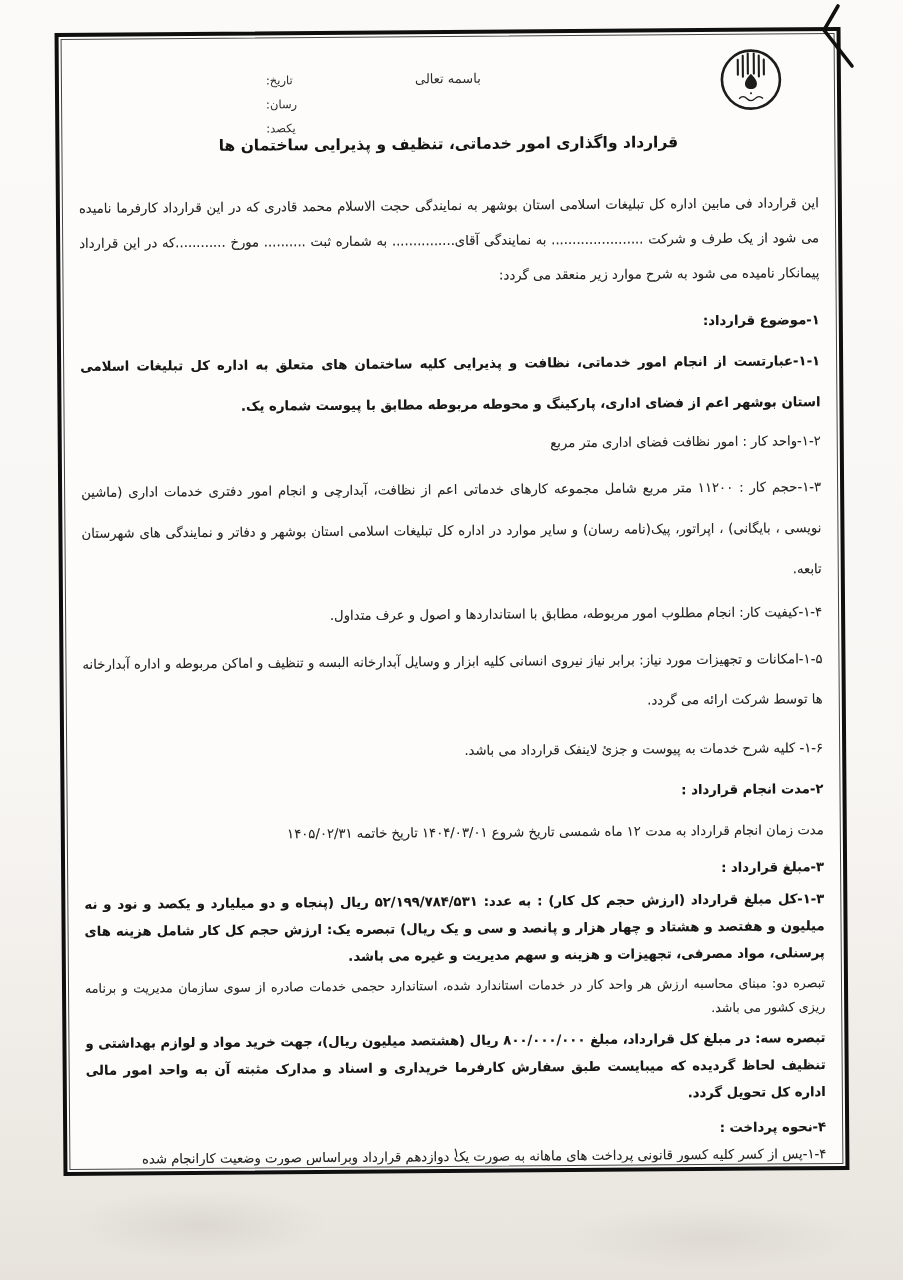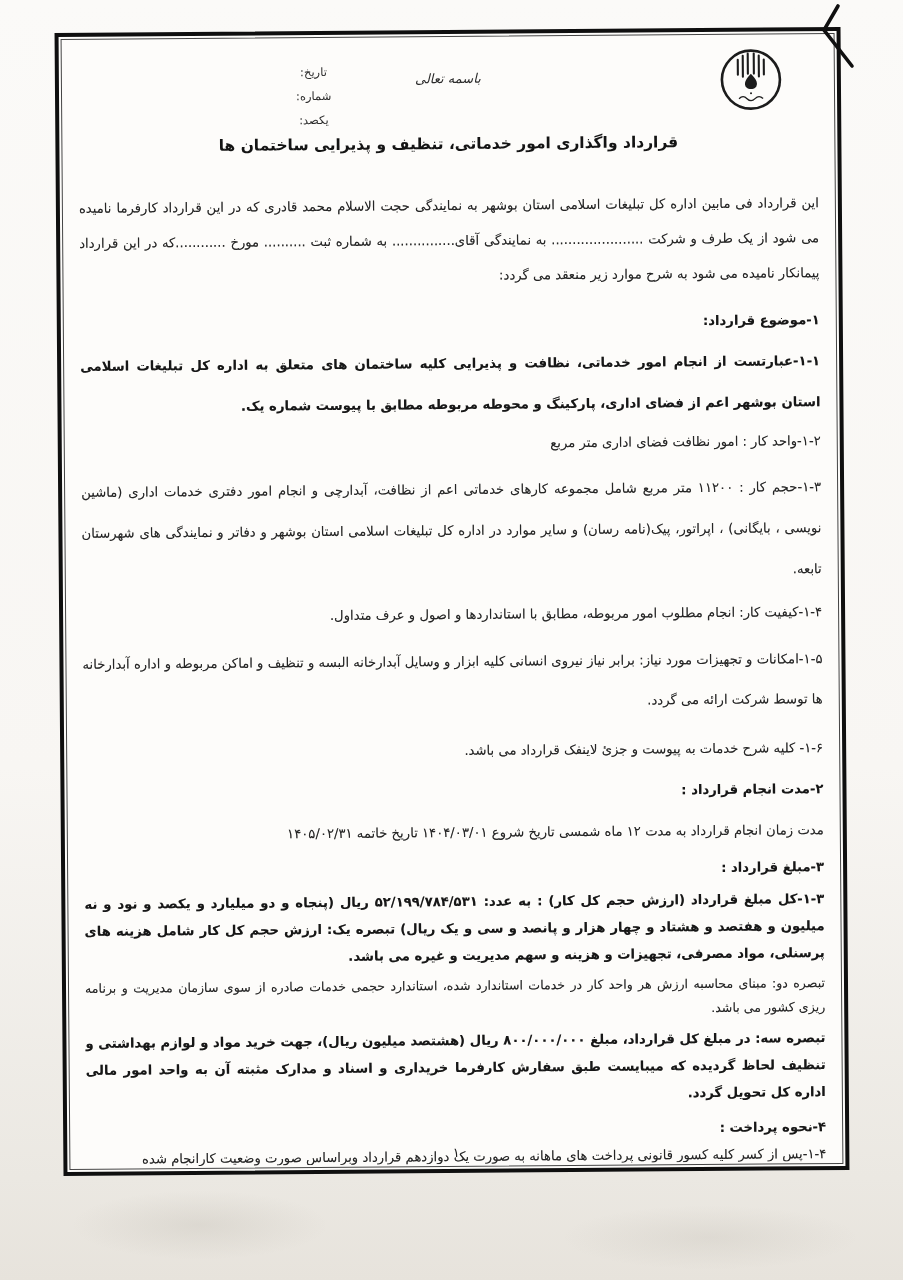--- a/index.html
+++ b/index.html
@@ -31,25 +31,25 @@
   .frame::after {
     content:""; position:absolute; inset:2px;
     border:1px solid #454545; pointer-events:none;
   }
   .doc-content {
     position:absolute; inset:5px 19px; overflow:hidden;
     direction:rtl; font-size:13.2px; line-height:1.5;
   }
 
   .doc-head { position:relative; margin-top:8px; height:76px; }
-  .meta { position:absolute; left:188px; top:12px; text-align:center;
-    font-size:11.5px; color:#2c2c2c;margin-left:30px; }
+  .meta { position:absolute; left:188px; top:20px; text-align:left;
+    font-size:11.5px; color:#2c2c2c; }
   .meta div { line-height:24px; }
   .bismillah { position:absolute; left:50%; top:22px; transform:translateX(-50%);
-    font-size:13px; color:#2a2a2a; white-space:nowrap;font-style:italic; }
+    font-size:13px; color:#2a2a2a; white-space:nowrap; }
   .logo { position:absolute; right:34px; top:2px; width:66px; height:66px; }
 
   .title { margin-top:10px; text-align:center; font-weight:bold;
     font-size:15.5px; color:#141414; letter-spacing:0.2px; }
 
   p.para { text-align:justify; color:#262626; text-shadow:0 0 0.5px rgba(25,25,25,0.35); }
   p.bold { font-weight:bold; color:#171717; }
   p.head { font-weight:bold; color:#171717; text-align:right;
     text-shadow:0 0 0.4px rgba(25,25,25,0.3); }
 
@@ -84,21 +84,21 @@
 <svg class="pen-mark" width="105" height="85" viewBox="0 0 105 85">
   <path d="M40 6 L26 30 L54 66" fill="none" stroke="#101010" stroke-width="3.6" stroke-linecap="round"></path>
 </svg>
 
 <div class="frame">
   <div class="doc-content">
 
     <div class="doc-head">
       <div class="meta">
         <div>تاریخ:</div>
-        <div>شماره:</div>
+        <div>رسان:</div>
         <div>یکصد:</div>
       </div>
       <div class="bismillah">باسمه تعالی</div>
       <svg class="logo" viewBox="0 0 66 66">
         <circle cx="33" cy="33" r="29" fill="none" stroke="#1c1c1c" stroke-width="2.6"></circle>
         <g stroke="#1c1c1c" stroke-width="2.1" stroke-linecap="round">
           <line x1="20" y1="13" x2="20" y2="28"></line>
           <line x1="25" y1="9" x2="25" y2="30"></line>
           <line x1="30" y1="7" x2="30" y2="27"></line>
           <line x1="36" y1="7" x2="36" y2="27"></line>

